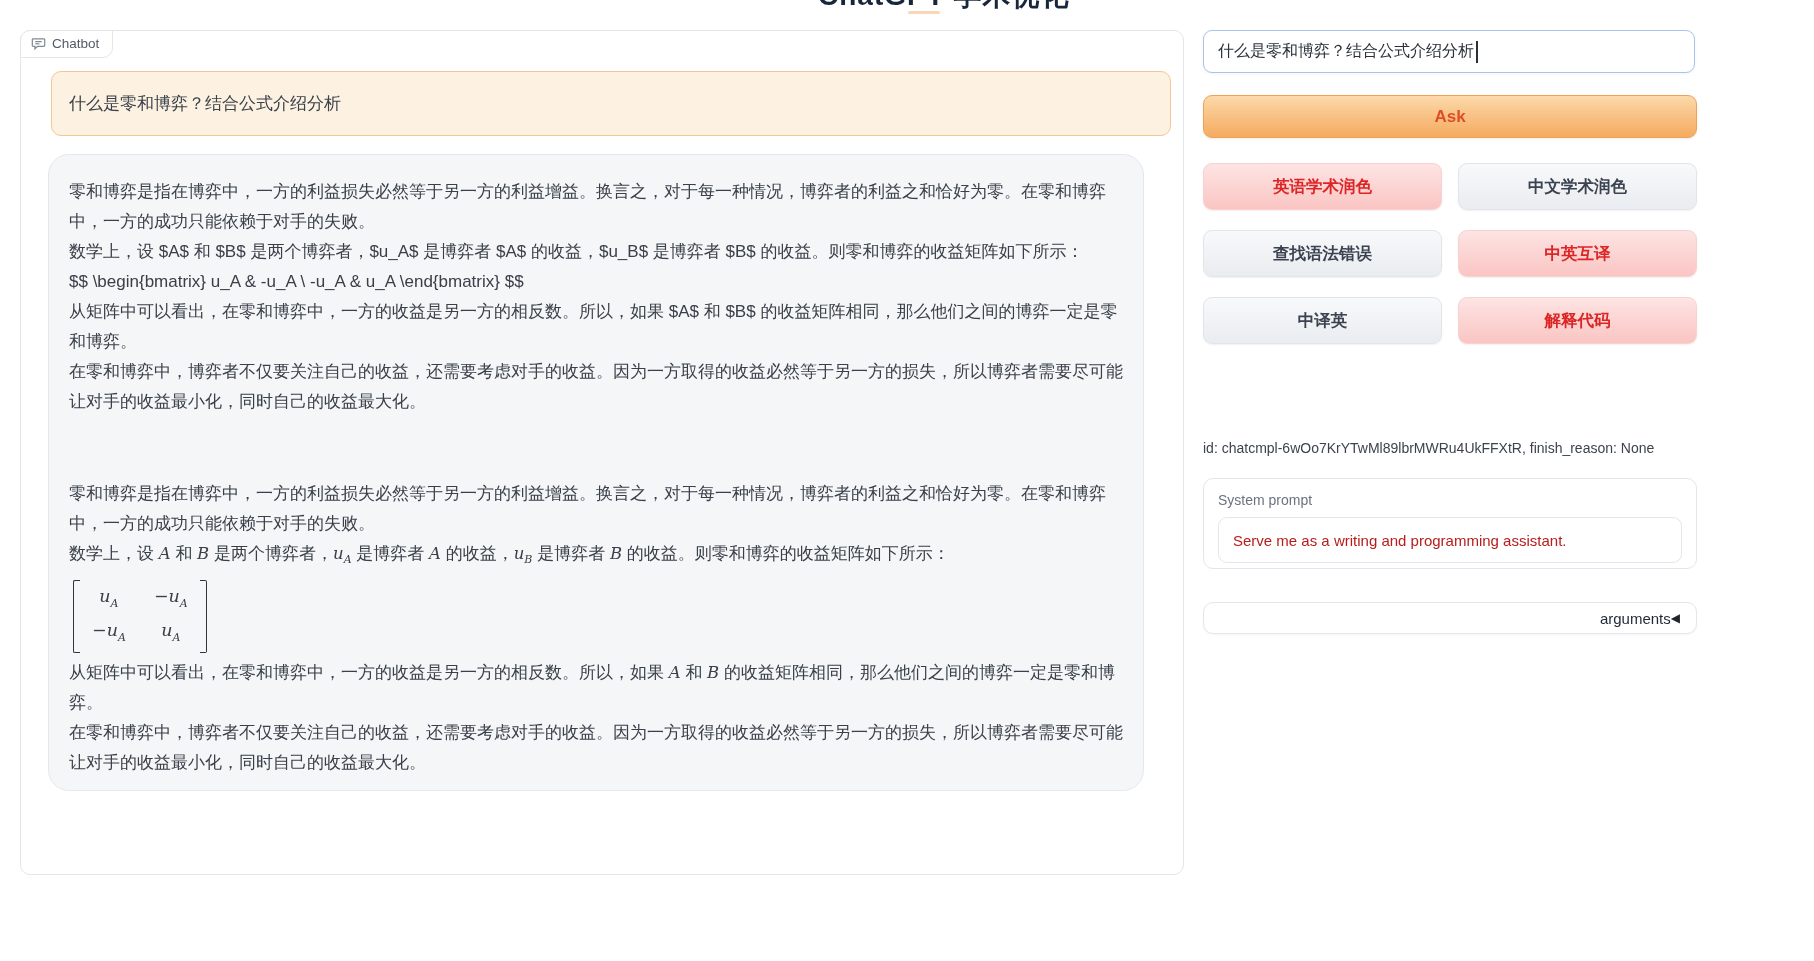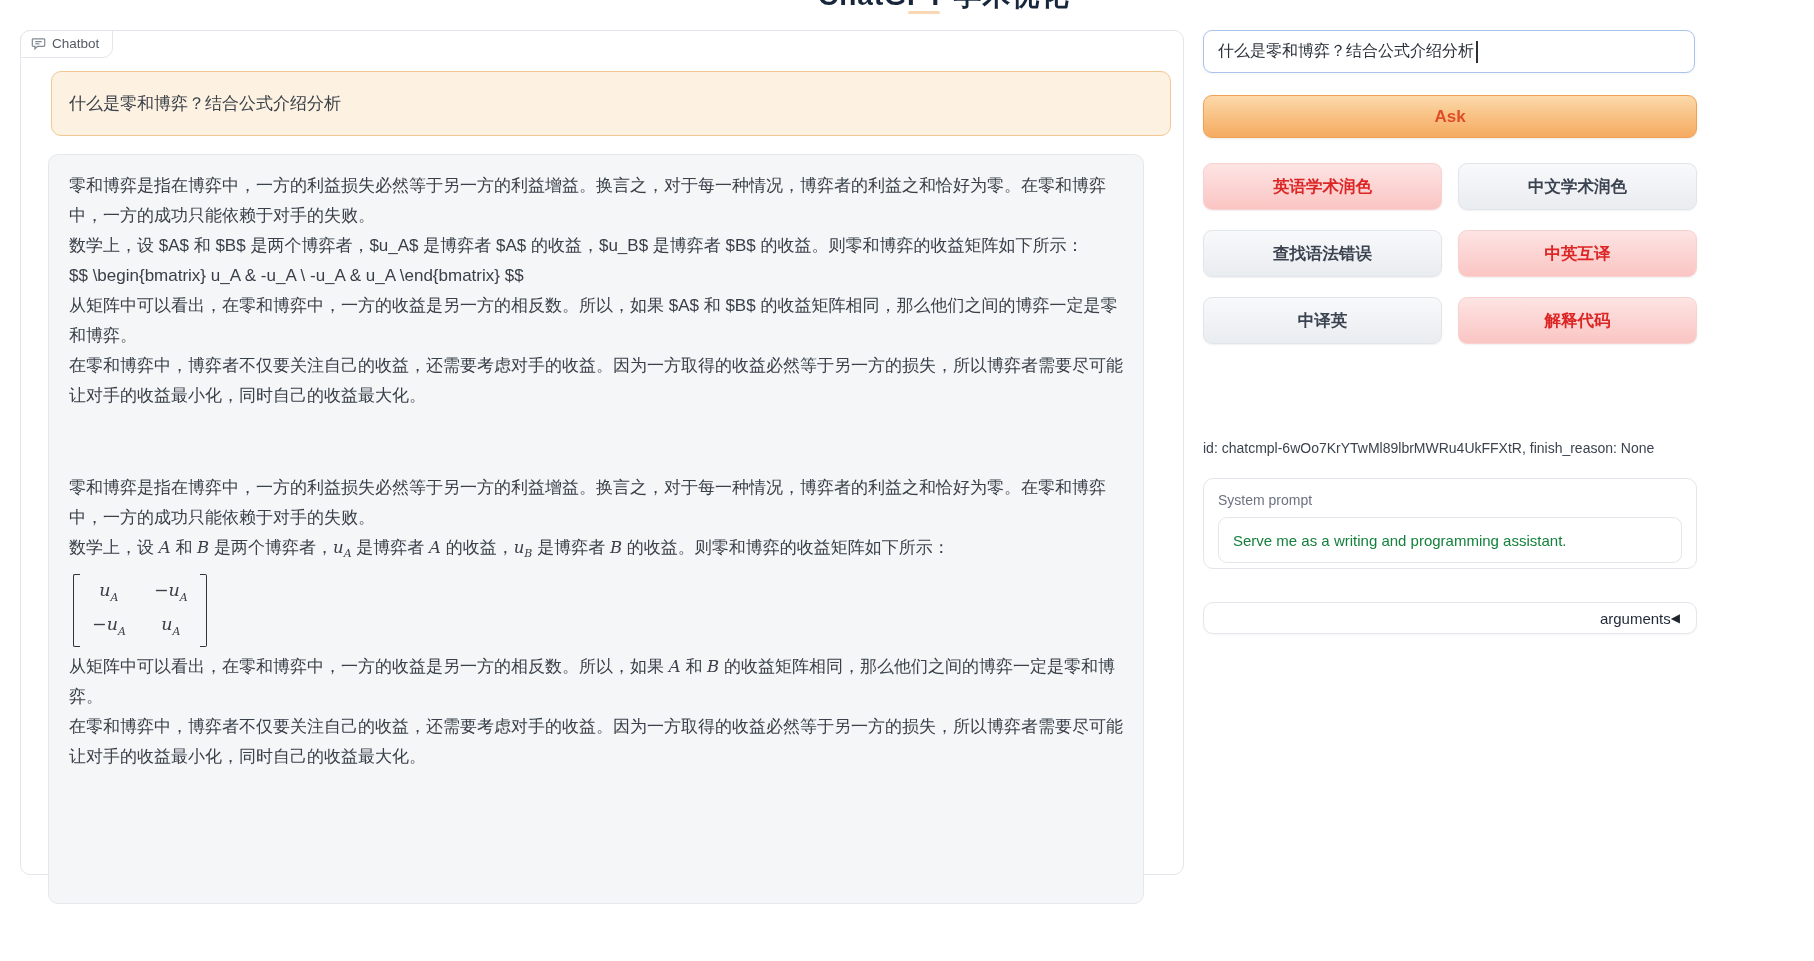--- a/index.html
+++ b/index.html
@@ -28,23 +28,23 @@
     border-bottom-right-radius:10px; padding:5px 13px 6px 10px;
     font-size:13.5px; color:#545b66;
   }
   .chat-tab svg { display:block; }
   .msg-user {
     position:absolute; left:30px; top:40px; width:1120px; height:65px;
     background:#fdf1e1; border:1.5px solid #f1c894; border-radius:10px;
     display:flex; align-items:center; padding:0 17px; font-size:17px; color:#3a4149;
   }
   .msg-bot {
-    position:absolute; left:27px; top:123px; width:1096px; height:750px;
-    background:#f5f6f8; border:1.5px solid #e6e8ec; border-radius:10px;
-    padding:16px 20px; font-size:17px; line-height:30px; color:#394049;
+    position:absolute; left:27px; top:123px; width:1096px; height:637px;
+    background:#f5f6f8; border:1.5px solid #e6e8ec; border-radius:21px;
+    padding:22px 20px; font-size:17px; line-height:30px; color:#394049;
   }
   .msg-bot p { margin:0; }
   .msg-gap { height:62px; }
   
   .math { font-family:"DejaVu Serif", serif; font-style:italic; font-size:16.5px; }
   .math sub { font-size:11px; font-style:italic; }
   
   .matrix { display:inline-flex; align-items:stretch; margin:5px 0 5px 4px; vertical-align:middle; }
   .brk { width:7px; border:1.6px solid #2f353d; }
   .brk.l { border-right:none; border-radius:2px 0 0 2px; }
@@ -88,21 +88,21 @@
     position:absolute; left:1203px; top:440px; width:570px;
     font-size:14px; color:#3c434e;
   }
   .sys-card {
     position:absolute; left:1203px; top:478px; width:494px; height:91px;
     border:1px solid #e3e6ea; border-radius:10px; background:#fff; padding:13px 14px;
   }
   .sys-label { font-size:14px; color:#6b7280; margin-bottom:9px; }
   .sys-input {
     height:46px; border:1px solid #e3e6ea; border-radius:9px; background:#fff;
-    display:flex; align-items:center; padding:0 14px; font-size:15px; color:#15803d;
+    display:flex; align-items:center; padding:0 14px; font-size:15px; color:#b91c1c;
   }
   .accordion {
     position:absolute; left:1203px; top:602px; width:494px; height:32px;
     border:1px solid #e3e6ea; border-radius:10px; background:#fff;
     display:flex; align-items:center; justify-content:flex-end;
     padding:0 16px; font-size:15px; color:#1f2937; cursor:pointer;
     box-shadow:0 1px 2px rgba(0,0,0,.04);
   }
   .acc-arrow { font-size:12px; color:#1f242b; }
 </style>

